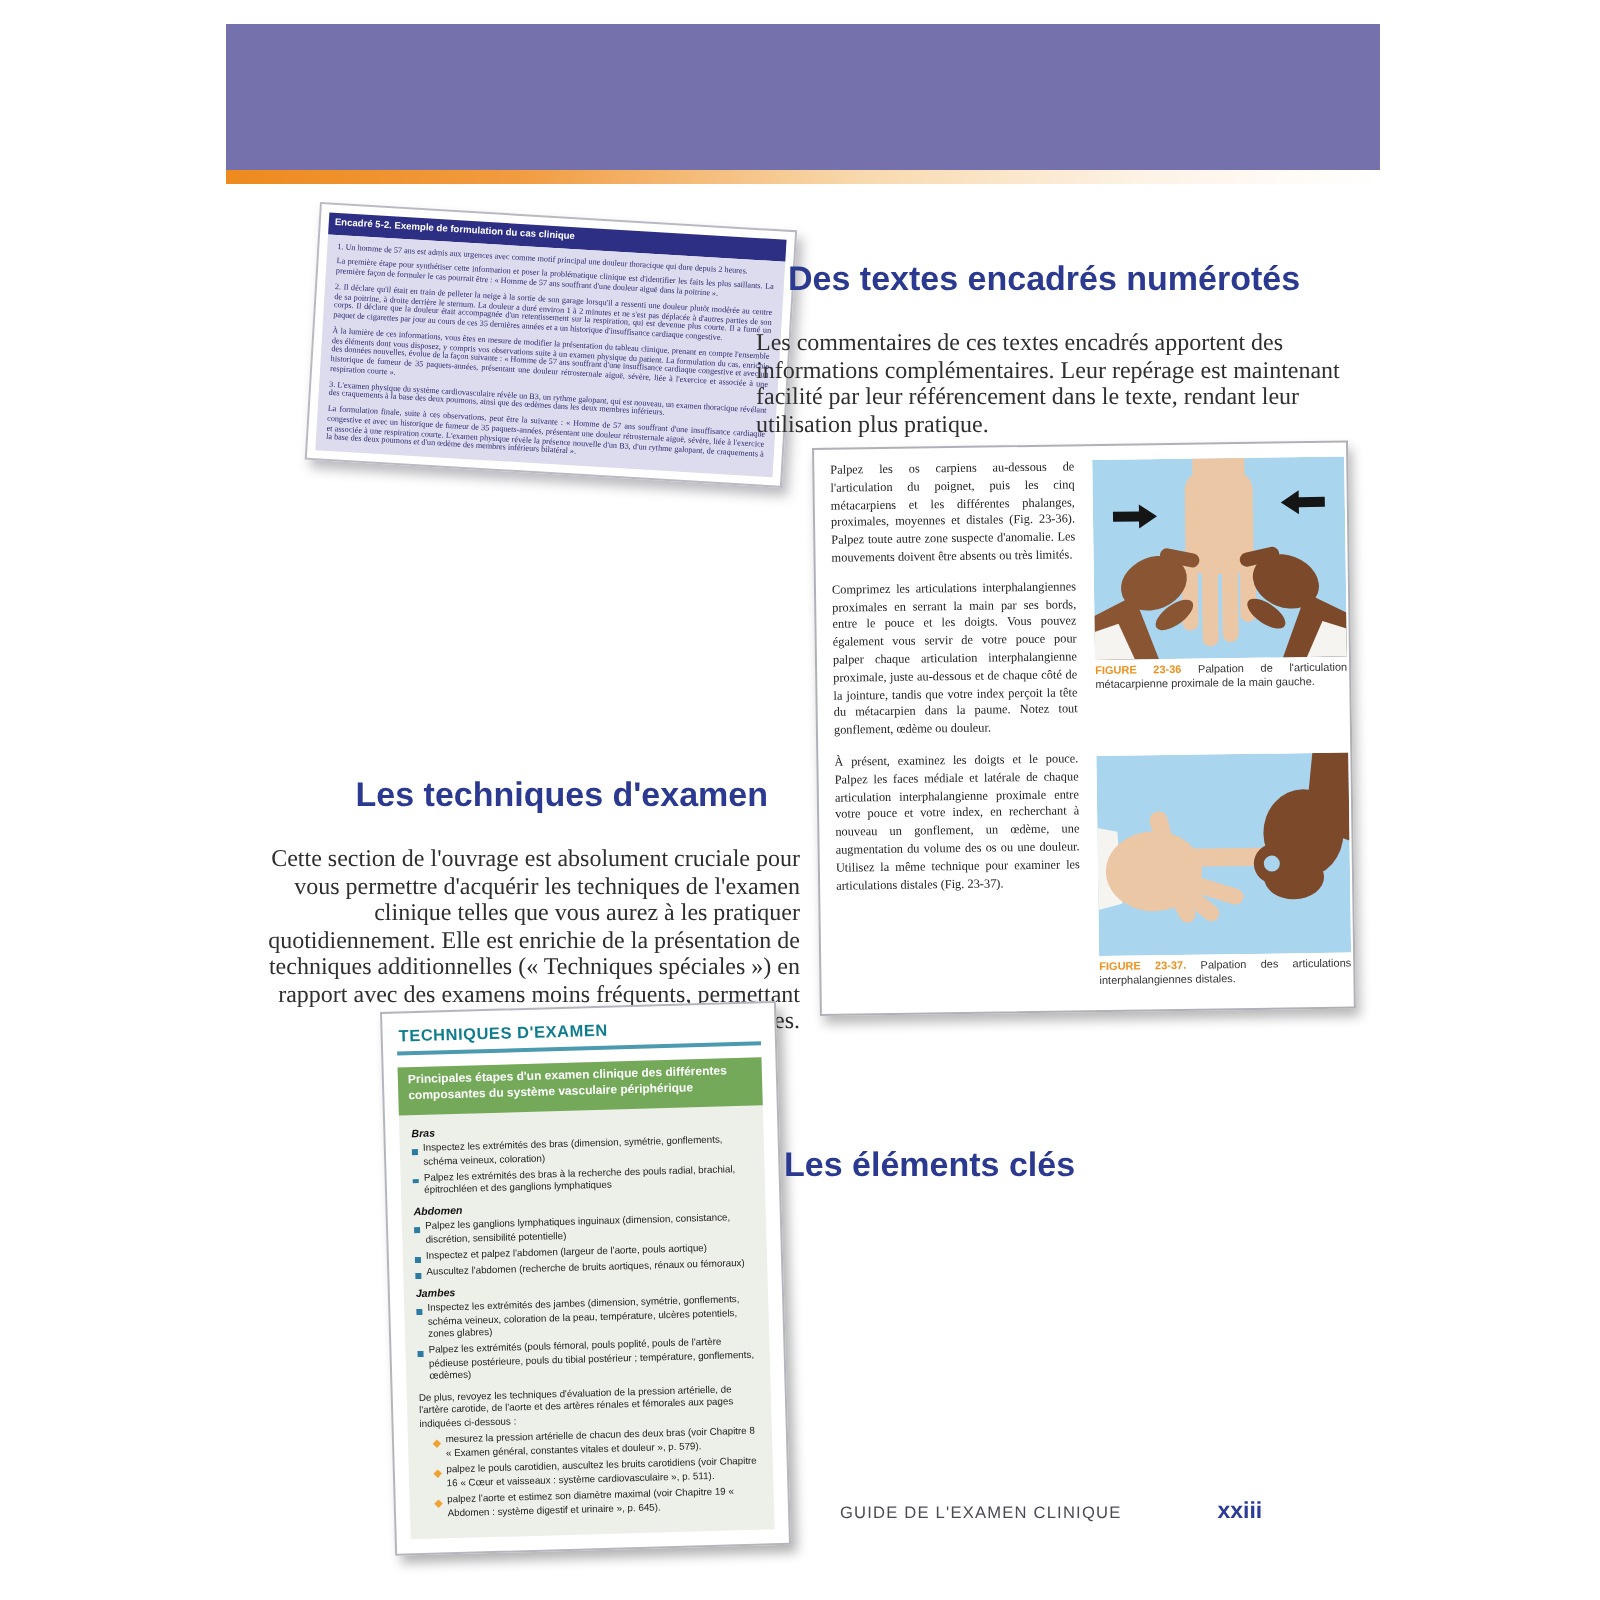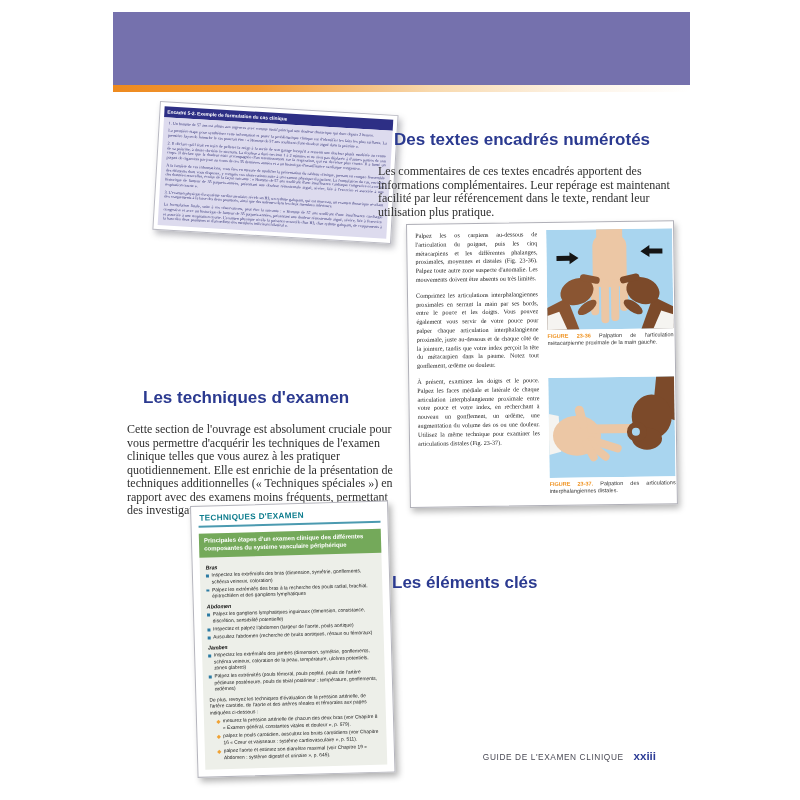--- a/index.html
+++ b/index.html
@@ -9,21 +9,21 @@
   }
   
   .band{position:absolute;left:113px;top:12px;width:577px;height:73px;background:#7571ad;}
   .band-accent{position:absolute;left:113px;top:85px;width:577px;height:7px;
     background:linear-gradient(to right,#ee8a1e 0%,#f19b3f 25%,#f8d9ad 55%,#fdf3e6 80%,#ffffff 100%);}
   
   h2{font-family:"Liberation Sans",sans-serif;font-weight:bold;font-size:17px;
      color:#2b3a90;margin:16px;line-height:1.12;}
   .body-text{font-size:12px;line-height:1.13;margin:7px 0 0 0;color:#2f2f2f;}
   .sec-textes{position:absolute;left:378px;top:114px;width:297px;}
-  .sec-tech{position:absolute;left:127px;top:372px;width:273px;}
+  .sec-tech{position:absolute;left:127px;top:372px;width:273px;text-align:right;}
   .sec-elements{position:absolute;left:376px;top:557px;width:282px;}
   
   .encadre-card{position:absolute;left:160px;top:101px;width:229px;background:#ffffff;
     border:1px solid #b9b9c2;box-shadow:3px 4px 6px rgba(60,60,75,.35);
     padding:4px;transform:rotate(3.4deg);transform-origin:top left;}
   .encadre-title{background:#2d2f85;color:#ffffff;font-family:"Liberation Sans",sans-serif;
     font-weight:bold;font-size:4.8px;padding:2.5px 3px;line-height:1.2;}
   .encadre-body{background:#dddbee;color:#2d2d72;padding:4px 5px;text-align:justify;
     font-size:4.1px;line-height:1.16;}
   .encadre-body p{margin:0 0 3px 0;}
@@ -54,21 +54,21 @@
     line-height:1.3;padding:4px 5px;}
   .exam-content{padding:4px 6px 0 6px;font-size:4.9px;line-height:1.32;color:#222;}
   .grp{font-weight:bold;font-style:italic;font-size:5.3px;margin:3px 0 1.5px 0;color:#111;}
   .bullet{display:flex;gap:3px;margin:0 0 1.8px 0;}
   .sq{flex:none;width:2.6px;height:2.6px;background:#2c7ba3;margin-top:2px;}
   .note{margin:4px 0 2px 0;}
   .nbullet{display:flex;gap:3px;margin:0 0 2px 7px;}
   .dia{flex:none;width:2.8px;height:2.8px;background:#f0a233;transform:rotate(45deg);margin-top:1.8px;}
   
   .footer{position:absolute;left:420px;top:750px;width:236px;display:flex;
-    justify-content:flex-end;align-items:baseline;}
+    align-items:baseline;gap:38px;}
   .footer .book{font-family:"Liberation Sans",sans-serif;font-size:8.3px;
     letter-spacing:.6px;color:#4a4a55;}
   .footer .pnum{font-family:"Liberation Sans",sans-serif;font-weight:bold;
     font-size:11.5px;color:#2c3c96;margin-left:10px;}
 </style>
 </head>
 <body>
 
 <div>
 

